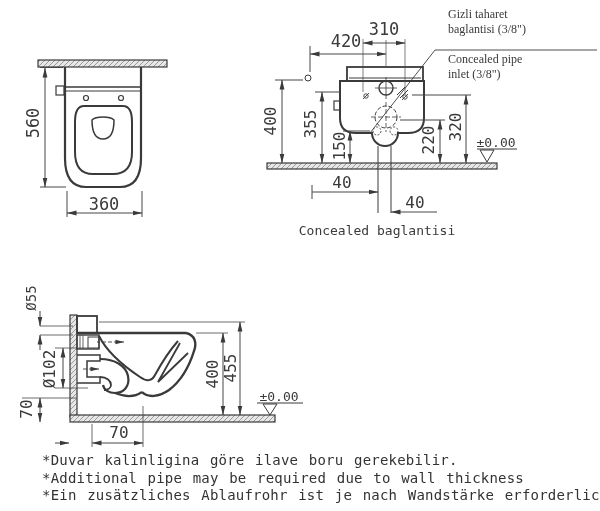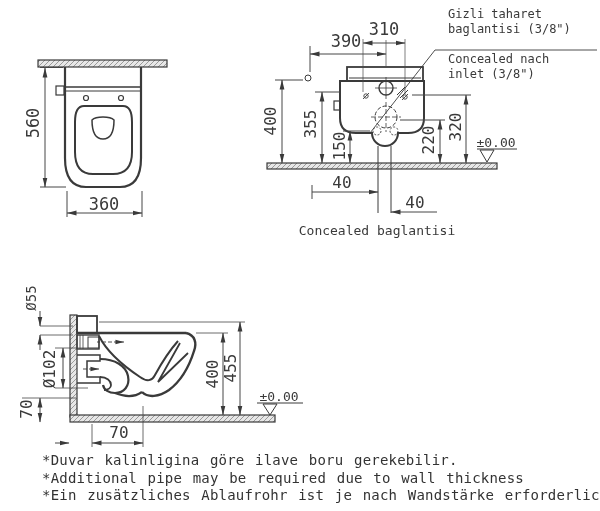--- a/index.html
+++ b/index.html
@@ -2,21 +2,21 @@
 <html><head>
 <meta charset="utf-8">
 <style>
   html,body{margin:0;padding:0;background:#ffffff;}
   #stage{position:relative;width:600px;height:511px;background:#ffffff;overflow:hidden;
          font-family:"DejaVu Sans Mono",monospace;color:#3a3a3a;}
   #stage svg{position:absolute;left:0;top:0;}
   .t{position:absolute;transform:translate(-50%,-50%);white-space:nowrap;
      font-family:"DejaVu Sans Mono",monospace;color:#3a3a3a;line-height:1;}
   .rot{transform:translate(-50%,-50%) rotate(-90deg);}
-  .lbl{position:absolute;font-size:12px;line-height:15px;white-space:nowrap;}
+  .lbl{position:absolute;font-size:12px;line-height:15px;white-space:nowrap;font-family:Liberation Serif, serif;}
   .cap{position:absolute;transform:translateX(-50%);text-align:center;
        font-size:13px;line-height:14px;white-space:nowrap;}
   .notes{position:absolute;left:42px;top:452px;font-size:14px;line-height:17.5px;
          letter-spacing:0.2px;word-spacing:2px;white-space:nowrap;color:#333;}
 </style>
 </head>
 <body>
 
 <div id="stage">
 
@@ -167,37 +167,37 @@
       <g stroke-width="1">
         <path d="M257,403 H303"></path>
         <path d="M263,404 L277,404 L270,415 Z"></path>
       </g>
     </g>
   </svg>
 
   <span class="t rot" style="left:33px;top:123px;font-size:17px">560</span>
   <span class="t" style="left:104px;top:204px;font-size:17px">360</span>
 
-  <span class="t" style="left:346px;top:41px;font-size:17px">390</span>
+  <span class="t" style="left:346px;top:41px;font-size:17px">420</span>
   <span class="t" style="left:384px;top:29px;font-size:17px">310</span>
   <span class="t rot" style="left:271px;top:121px;font-size:16px">400</span>
   <span class="t rot" style="left:311px;top:124px;font-size:16px">355</span>
   <span class="t rot" style="left:340px;top:146px;font-size:16px">150</span>
   <span class="t rot" style="left:429px;top:140px;font-size:16px">220</span>
   <span class="t rot" style="left:456px;top:127px;font-size:16px">320</span>
   <span class="t" style="left:342px;top:183px;font-size:16px">40</span>
   <span class="t" style="left:415px;top:203px;font-size:16px">40</span>
   <span class="t" style="left:496px;top:142px;font-size:13px">±0.00</span>
 
   <div class="lbl" style="left:448px;top:7px">
     <span style="display:block">Gizli taharet</span>
     <span style="display:block">baglantisi (3/8")</span>
   </div>
   <div class="lbl" style="left:448px;top:52px">
-    <span style="display:block">Concealed nach</span>
+    <span style="display:block">Concealed pipe</span>
     <span style="display:block">inlet (3/8")</span>
   </div>
 
   <div class="cap" style="left:377px;top:224px">
     <span style="display:block">Concealed baglantisi</span>
   </div>
 
   <span class="t rot" style="left:31px;top:298px;font-size:14px">Ø55</span>
   <span class="t rot" style="left:50px;top:369px;font-size:16px">Ø102</span>
   <span class="t rot" style="left:27px;top:409px;font-size:16px">70</span>

